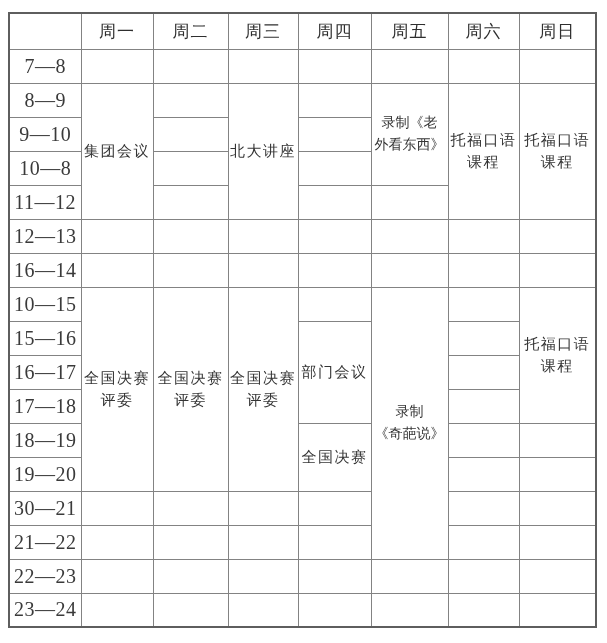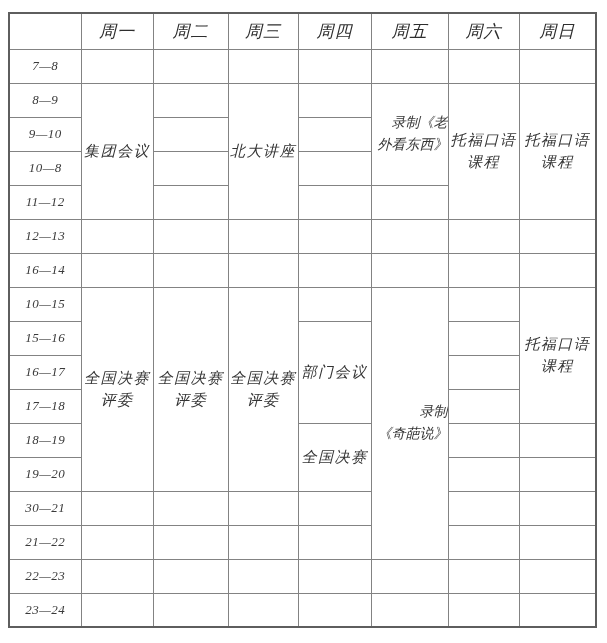--- a/index.html
+++ b/index.html
@@ -18,53 +18,51 @@
   table.schedule {
     position: absolute;
     left: 8px;
     top: 12px;
     width: 587px;
     height: 615px;
     border-collapse: collapse;
     table-layout: fixed;
     border: 2px solid #5e5e5e;
     background: #ffffff;
-    font-style: italic;
   }
   .schedule th, .schedule td {
     border: 1px solid #838383;
     padding: 0;
     text-align: center;
     vertical-align: middle;
     overflow: hidden;
   }
   .schedule thead tr { height: 36px; }
   .schedule tbody tr { height: 34px; }
   .schedule th {
     font-weight: normal;
     font-size: 17px;
     letter-spacing: 1px;
     color: #2e2e2e;
   }
   td.time {
-    font-size: 13px;
+    font-size: 20px;
     color: #3a3a3a;
     letter-spacing: 0.5px;
   }
   td.event {
     font-size: 15px;
     line-height: 22px;
     letter-spacing: 1.5px;
     white-space: pre-line;
     color: #343434;
   }
   td.event.tight {
     font-size: 14px;
     letter-spacing: 0;
-    text-align: right;
   }
 </style>
 </head>
 <body>
 
 <div class="sheet">
   <table class="schedule">
     <colgroup>
       <col style="width:72px">
         <col style="width:72px">

